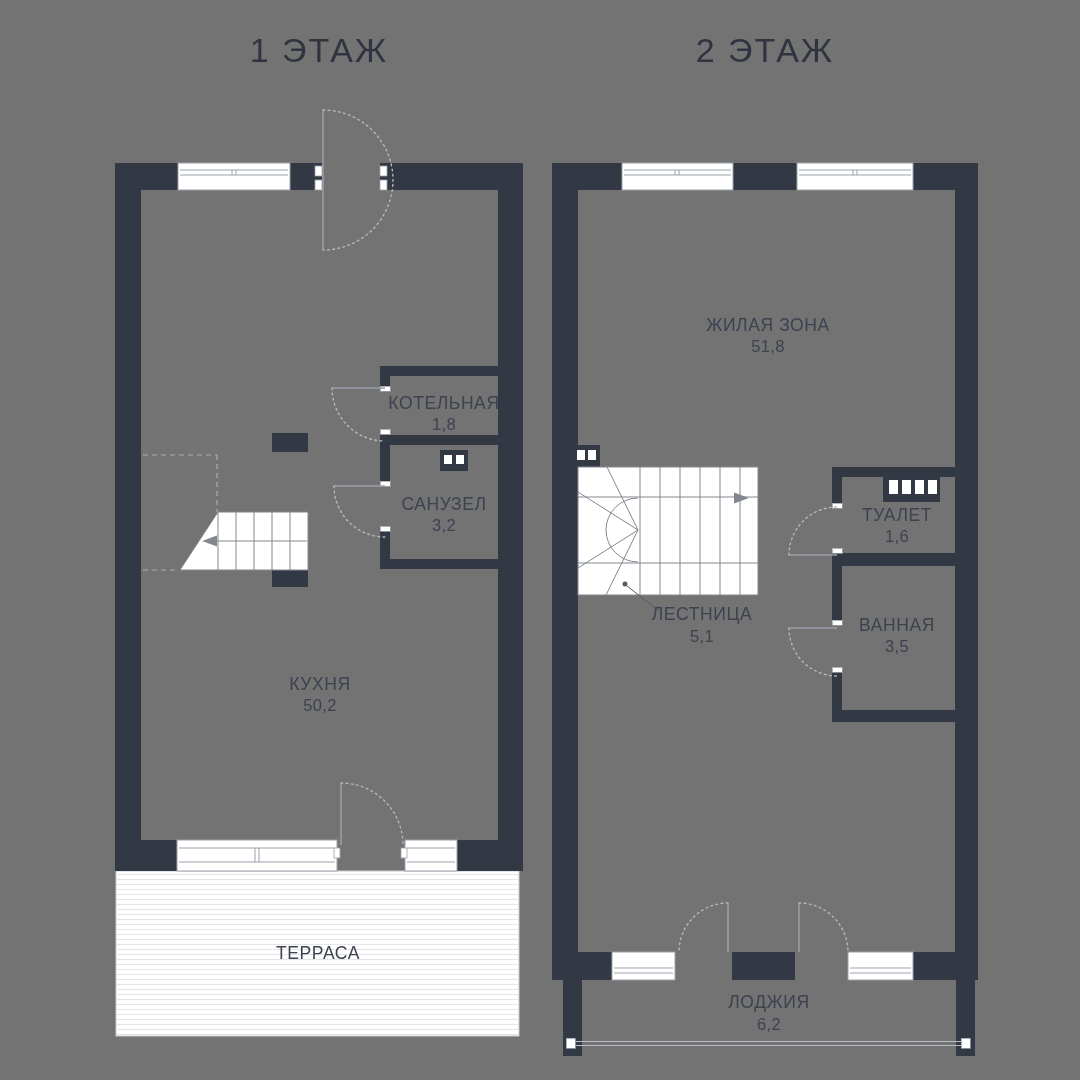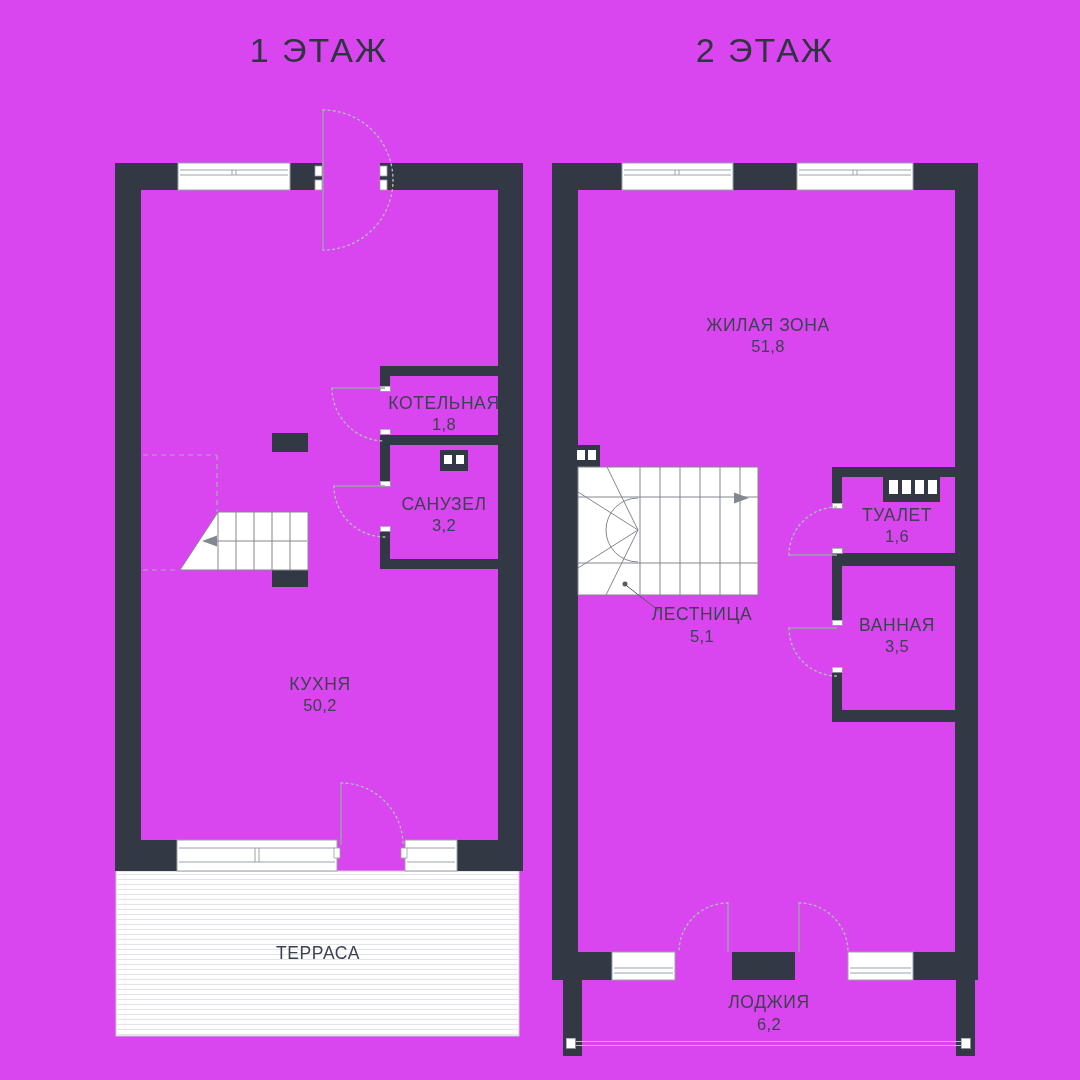--- a/index.html
+++ b/index.html
@@ -1,16 +1,16 @@
 <!DOCTYPE html>
 <html><head>
 <meta charset="utf-8">
 <style>
   html,body{margin:0;padding:0;background:#ffffff;}
-  .canvas{position:relative;width:1080px;height:1080px;background:#d946ef;overflow:hidden;}
+  .canvas{position:relative;width:1080px;height:1080px;background:#737373;overflow:hidden;}
   svg{display:block;}
   .wall{fill:#333845;}
   .win{fill:#ffffff;stroke:#9ba1a9;stroke-width:1;}
   .winline{stroke:#9ba1a9;stroke-width:1;fill:none;}
   .leaf{stroke:#9ba1a9;stroke-width:1.5;fill:none;}
   .swing{stroke:#b3b7be;stroke-width:1.4;fill:none;stroke-dasharray:1.8 3.4;stroke-linecap:round;}
   .stairline{stroke:#83878f;stroke-width:1;fill:none;}
   .stairfill{fill:#ffffff;stroke:#83878f;stroke-width:1;}
   .dashed{stroke:#a9adb5;stroke-width:1.2;fill:none;stroke-dasharray:5 4;}
   .jamb{fill:#ffffff;stroke:#9ba1a9;stroke-width:0.8;}

